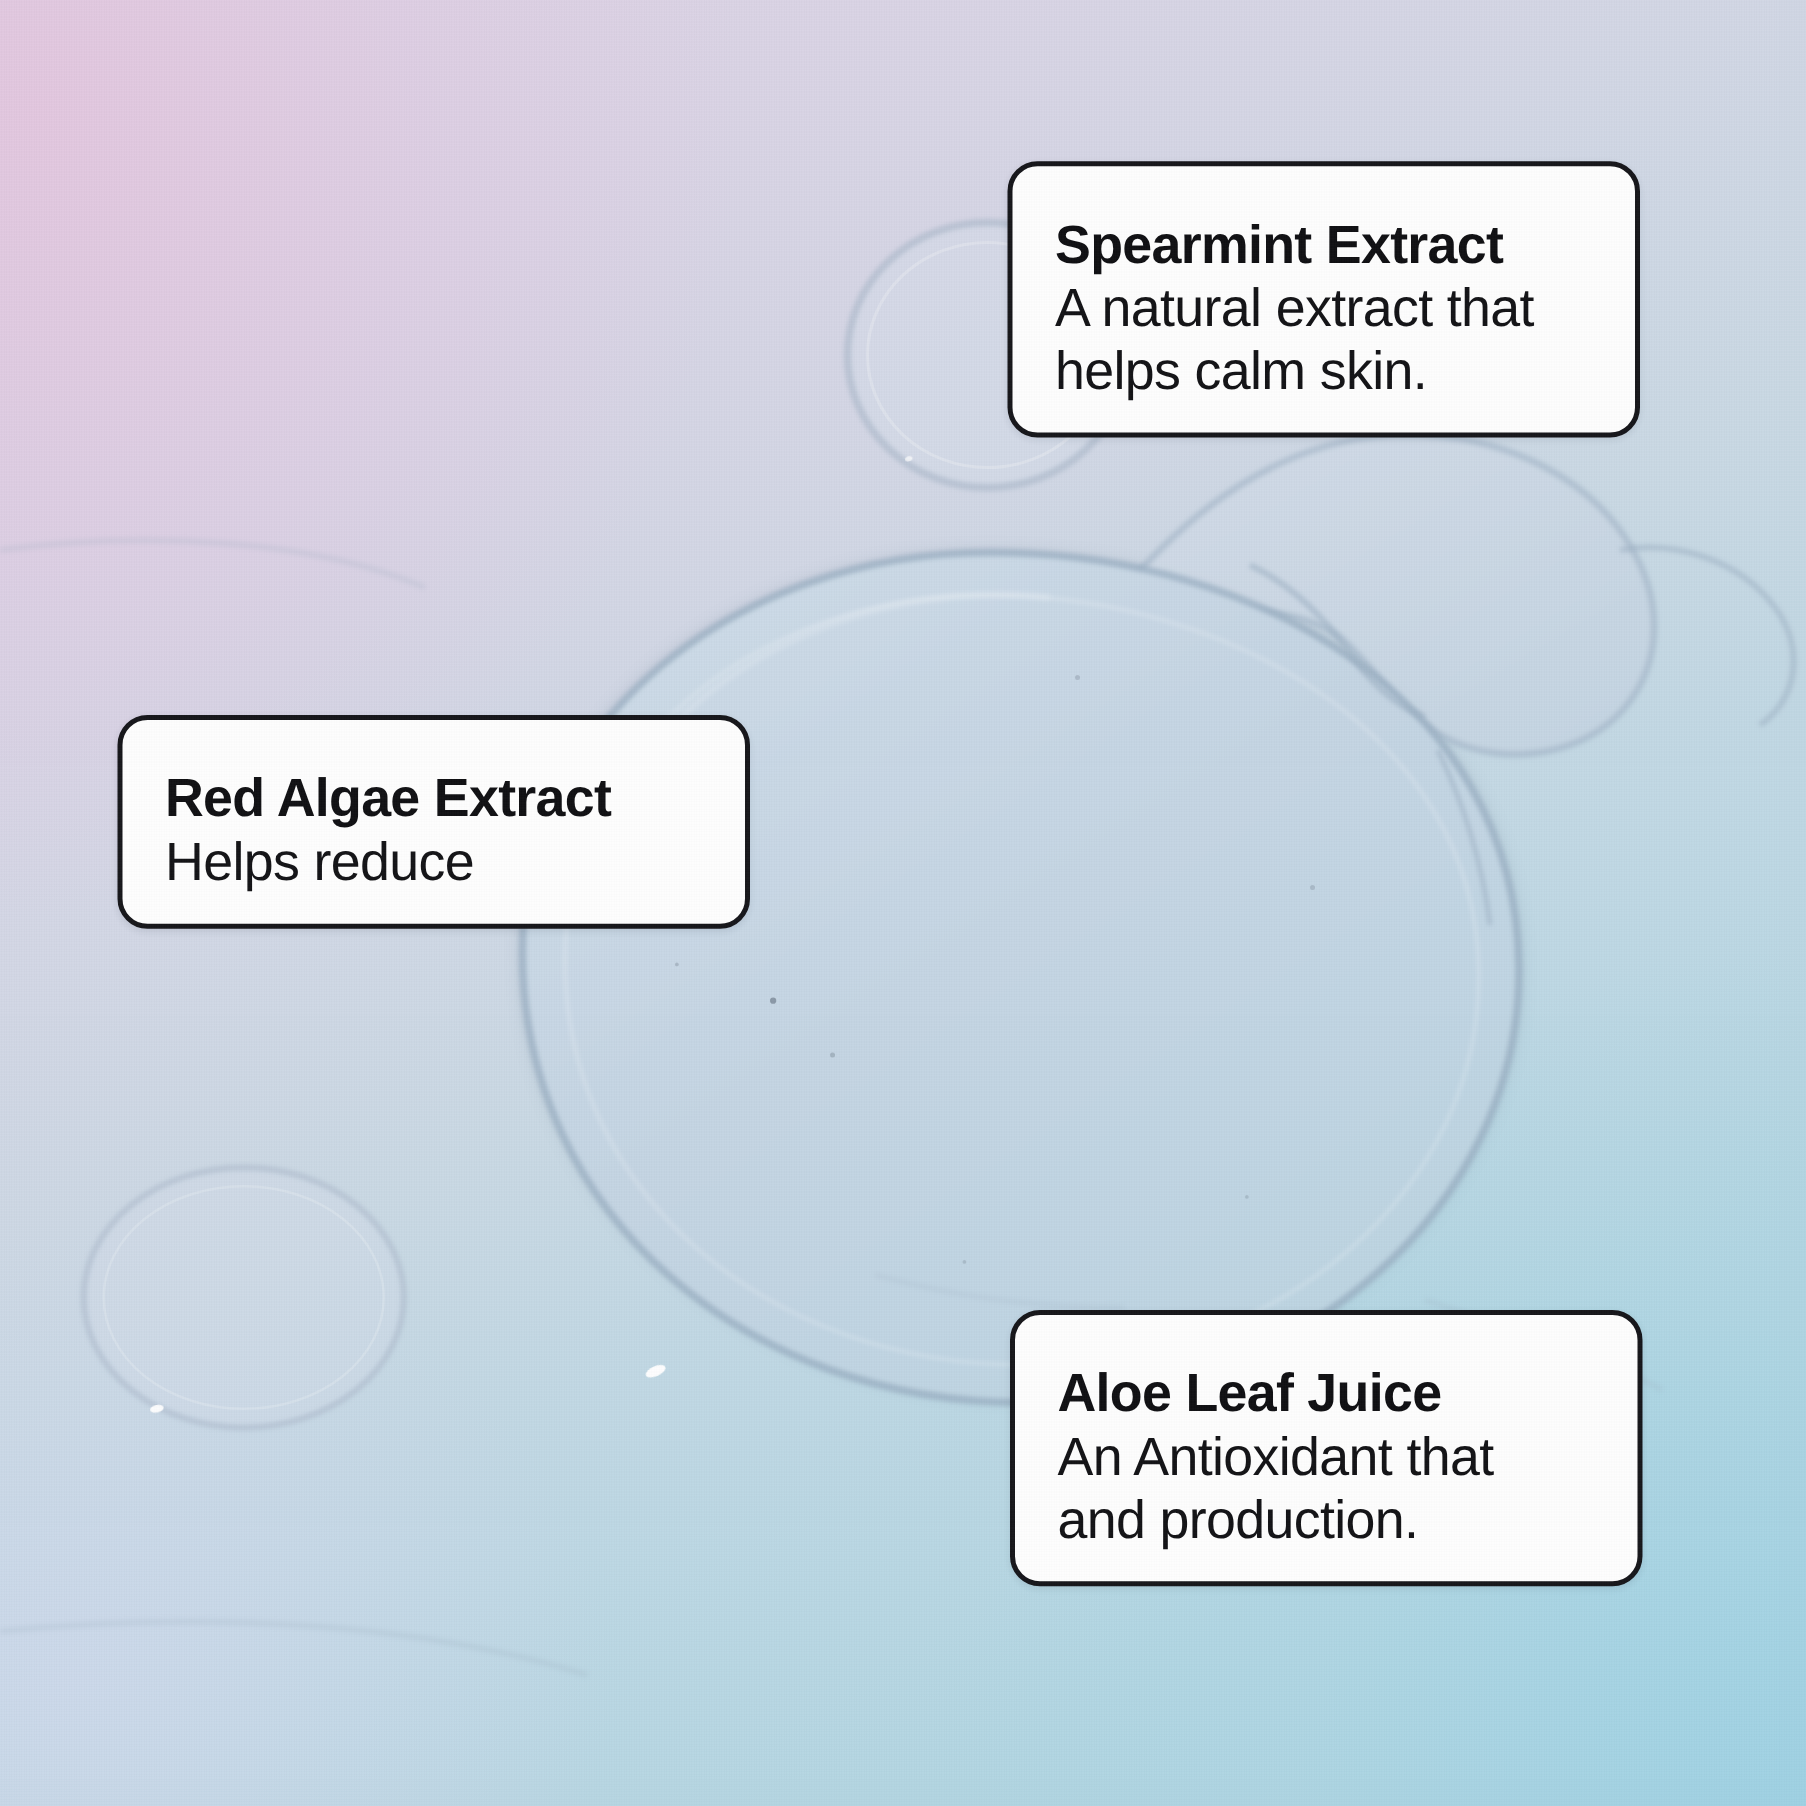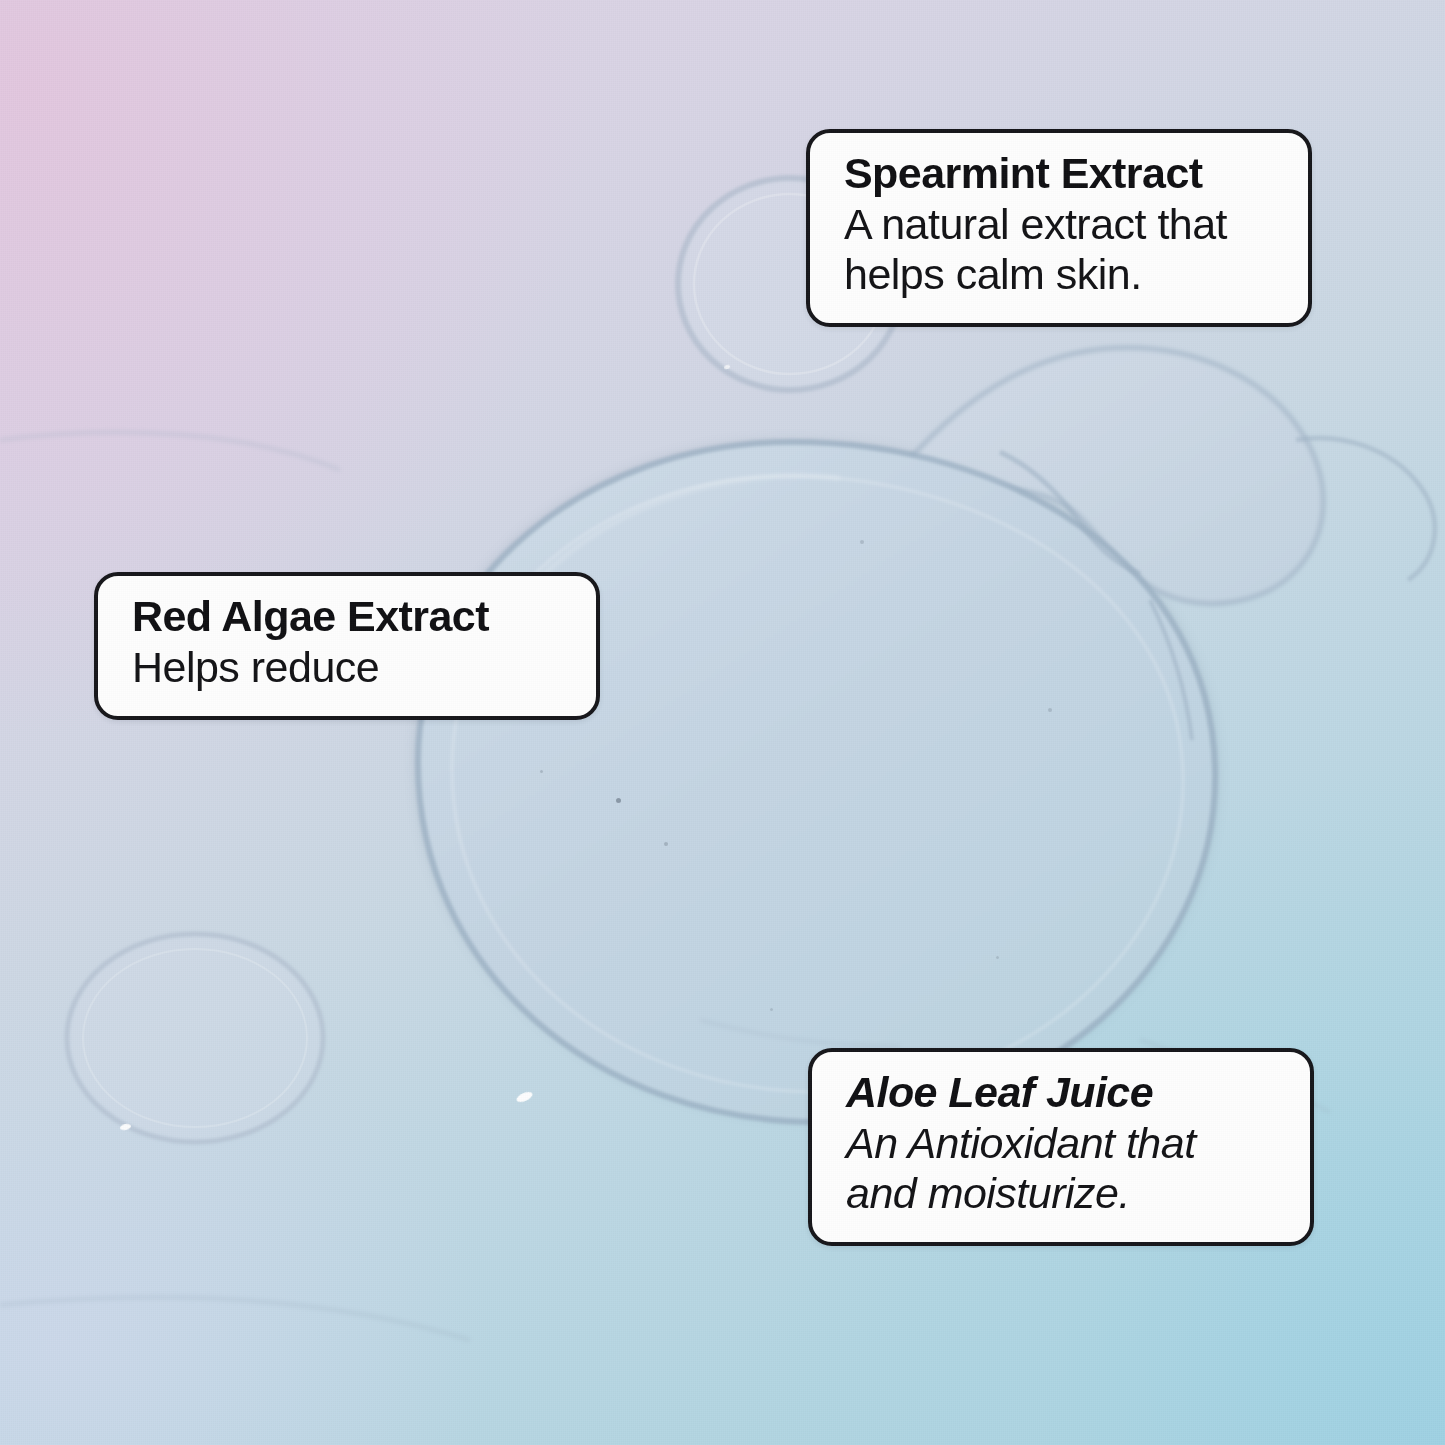--- a/index.html
+++ b/index.html
@@ -78,21 +78,21 @@
     border-radius:50%;
     background:rgba(58,70,84,.42);
   }
 
   
   .card {
     position:absolute;
     background:#fdfdfd;
     border:4px solid #16161a;
     border-radius:24px;
-    padding:16px 30px 24px 34px;
+    padding:39px 30px 24px 34px;
     box-shadow:0 2px 5px rgba(40,50,70,.10);
   }
   .card-title {
     font-size:43px;
     font-weight:700;
     line-height:1.16;
     letter-spacing:-.013em;
     color:#101013;
     white-space:nowrap;
   }
@@ -100,21 +100,21 @@
     font-size:43px;
     font-weight:400;
     line-height:1.17;
     letter-spacing:-.012em;
     color:#131316;
   }
   .card-body .ln { display:block; white-space:nowrap; }
 
   #card-spearmint { left:806px; top:129px; width:506px; }
   #card-redalgae  { left:94px;  top:572px; width:506px; }
-  #card-aloe      { left:808px; top:1048px; width:506px;font-style:italic; }
+  #card-aloe      { left:808px; top:1048px; width:506px; }
 </style>
 </head>
 <body>
 
 <div id="stage">
 
   <div class="bg-base"></div>
   <div class="bg-tint-pink"></div>
   <div class="bg-tint-blue"></div>
   <div class="bg-tint-peri"></div>
@@ -248,18 +248,18 @@
     <div class="card-title">Red Algae Extract</div>
     <div class="card-body">
       <span class="ln">Helps reduce</span>
     </div>
   </div>
 
   <div class="card" id="card-aloe">
     <div class="card-title">Aloe Leaf Juice</div>
     <div class="card-body">
       <span class="ln">An Antioxidant that</span>
-      <span class="ln">and moisturize.</span>
+      <span class="ln">and production.</span>
     </div>
   </div>
 
   <div class="bg-grain"></div>
 </div>
 
 </body></html>

